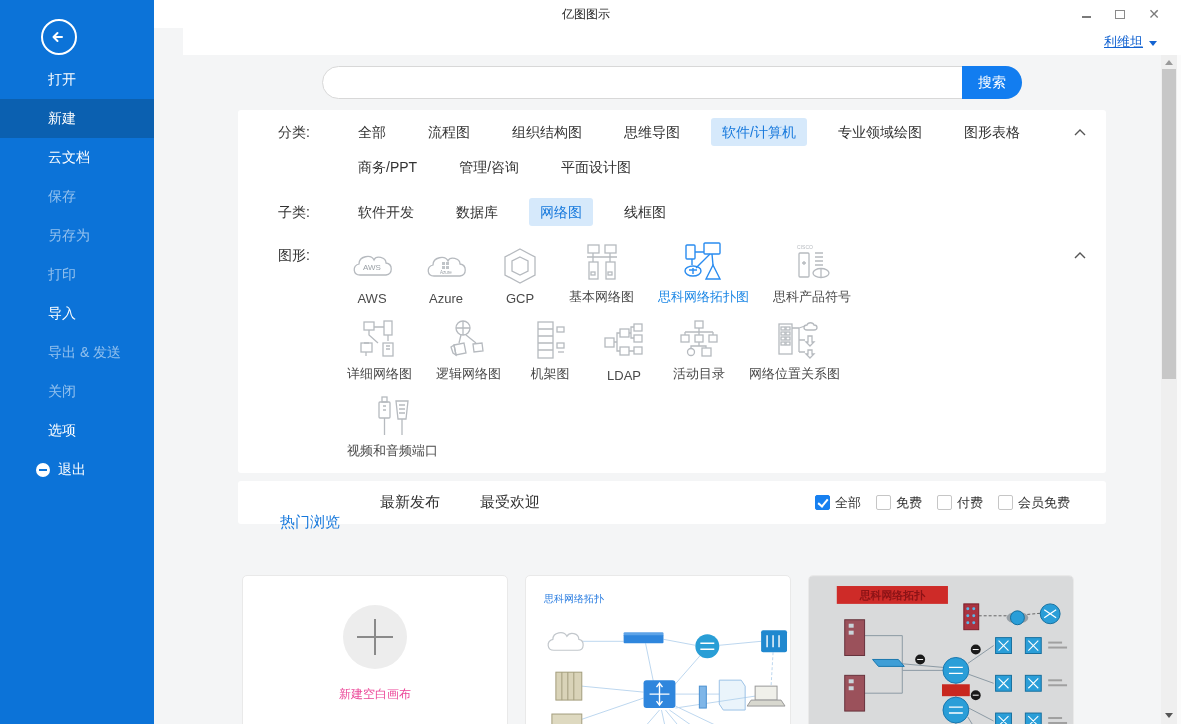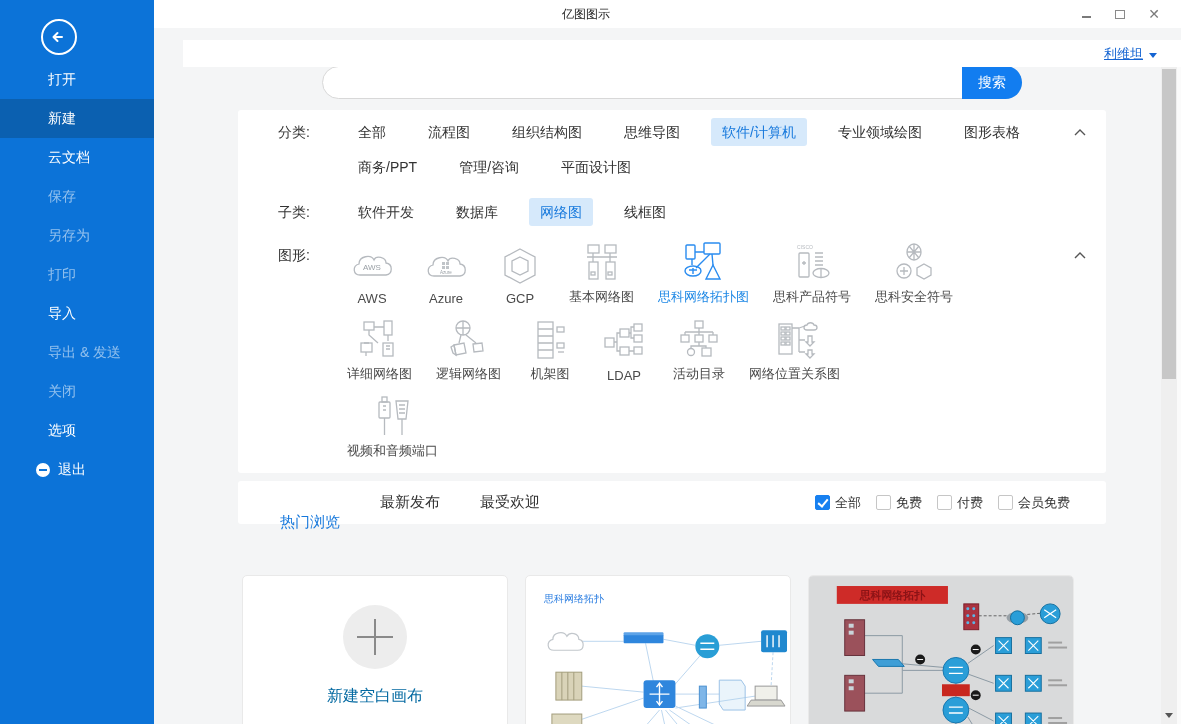--- a/index.html
+++ b/index.html
@@ -10,21 +10,21 @@
   
   .titlebar { position:absolute; left:0; top:0; width:100%; height:28px; background:#fff; z-index:2; }
   .app-title { position:absolute; left:0; right:9px; top:0; height:28px; line-height:28px; text-align:center; font-size:12px; color:#222; }
   .win-controls { position:absolute; right:10px; top:0; height:28px; display:flex; align-items:center; z-index:3; }
   .win-btn { width:34px; height:28px; display:flex; align-items:center; justify-content:center; cursor:pointer; }
   .glyph-min { width:9px; height:2px; background:#7a7a7a; margin-top:6px; }
   .glyph-max { width:10px; height:9px; border:1px solid #8a8a8a; }
   .glyph-close { font-size:14px; color:#7a7a7a; line-height:1; }
 
   
-  .account-row { position:absolute; left:183px; top:40px; right:0; height:27px; background:#fff; z-index:2; }
+  .account-row { position:absolute; left:183px; top:28px; right:0; height:27px; background:#fff; z-index:2; }
   .account-link { position:absolute; right:24px; top:5px; font-size:13px; color:#1464d2; text-decoration:underline; cursor:pointer; display:flex; align-items:center; }
   .caret-down { width:0; height:0; border-left:4px solid transparent; border-right:4px solid transparent; border-top:5px solid #1464d2; margin-left:6px; margin-top:2px; }
 
   
   .sidebar { position:absolute; left:0; top:0; width:154px; height:724px; background:#0c73d8; z-index:5; }
   .back-btn { position:absolute; left:41px; top:19px; width:36px; height:36px; border:2px solid #fff; border-radius:50%; cursor:pointer; display:flex; align-items:center; justify-content:center; }
   .side-items { position:absolute; top:60px; left:0; right:0; }
   .side-item { height:39px; line-height:39px; padding-left:48px; color:#fff; font-size:14px; cursor:pointer; white-space:nowrap; }
   .side-item.disabled { color:rgba(255,255,255,0.55); }
   .side-item.selected { background:#0b60b0; }
@@ -70,21 +70,21 @@
   .cb.checked { background:#1780f0; border-color:#1780f0; }
   .cb.checked::after { content:""; position:absolute; left:4px; top:1px; width:4px; height:8px; border:solid #fff; border-width:0 2px 2px 0; transform:rotate(40deg); }
 
   
   .cards { position:absolute; left:59px; top:520px; display:flex; gap:17px; }
   .card { width:266px; height:290px; background:#fff; border:1px solid #e9e9e9; border-radius:5px; overflow:hidden; cursor:pointer; }
   .card-blank { display:flex; flex-direction:column; align-items:center; }
   .plus-circle { width:64px; height:64px; border-radius:50%; background:#ededed; margin-top:29px; position:relative; }
   .plus-circle::before { content:""; position:absolute; left:50%; top:14px; bottom:14px; width:2px; margin-left:-1px; background:#8a8a8a; }
   .plus-circle::after  { content:""; position:absolute; top:50%; left:14px; right:14px; height:2px; margin-top:-1px; background:#8a8a8a; }
-  .blank-label { margin-top:17px; font-size:16px; color:#0369a1; }
+  .blank-label { margin-top:17px; font-size:12px; color:#ec4899; }
   .card2-title { padding:16px 0 0 18px; font-size:10px; color:#2a7de1; }
 
   
   .edge-strip { position:absolute; right:0; top:55px; width:4px; bottom:0; background:#fbfbfb; }
   .scrollbar { position:absolute; right:4px; top:55px; width:16px; bottom:0; background:#efefef; }
   .sb-up, .sb-down { position:absolute; left:0; width:16px; height:14px; display:flex; align-items:center; justify-content:center; cursor:pointer; }
   .sb-up { top:0; } .sb-down { bottom:2px; }
   .tri-up { width:0; height:0; border-left:4px solid transparent; border-right:4px solid transparent; border-bottom:5px solid #9a9a9a; }
   .tri-down { width:0; height:0; border-left:4px solid transparent; border-right:4px solid transparent; border-top:5px solid #555; }
   .sb-thumb { position:absolute; left:1px; top:14px; width:14px; height:310px; background:#c7c7c7; cursor:pointer; }
@@ -257,34 +257,20 @@
                     <g fill="none" stroke="#b6babf" stroke-width="1.3">
                       <rect x="10" y="12" width="10" height="24" rx="1"></rect>
                       <path d="M13 22 H17 M15 20 V24"></path>
                       <path d="M26 12 H34 M26 16 H34 M26 20 H34 M26 24 H34"></path>
                       <ellipse cx="32" cy="32" rx="8" ry="4.5"></ellipse>
                       <path d="M32 28 V36"></path>
                     </g>
                   </svg>
               </div>
               <div class="shape-lb">思科产品符号</div>
-            </div>
-            <div class="shape">
-              <div class="shape-ic">
-                <svg width="46" height="44" viewBox="0 0 46 44">
-                    <g fill="none" stroke="#b6babf" stroke-width="1.3">
-                      <ellipse cx="23" cy="11" rx="7" ry="8"></ellipse>
-                      <path d="M23 3 V19 M16 11 H30 M18 5 L28 17 M28 5 L18 17"></path>
-                      <circle cx="13" cy="30" r="7"></circle>
-                      <path d="M9 30 H17 M13 26 V34"></path>
-                      <polygon points="33,23 40,27 40,34 33,38 26,34 26,27"></polygon>
-                    </g>
-                  </svg>
-              </div>
-              <div class="shape-lb">思科安全符号</div>
             </div>
           </div>
 
           <div class="shape-row">
             <div class="shape">
               <div class="shape-ic">
                 <svg width="48" height="42" viewBox="0 0 48 42">
                     <g fill="none" stroke="#b6babf" stroke-width="1.3">
                       <rect x="8" y="3" width="10" height="8"></rect>
                       <rect x="28" y="2" width="8" height="14"></rect>

